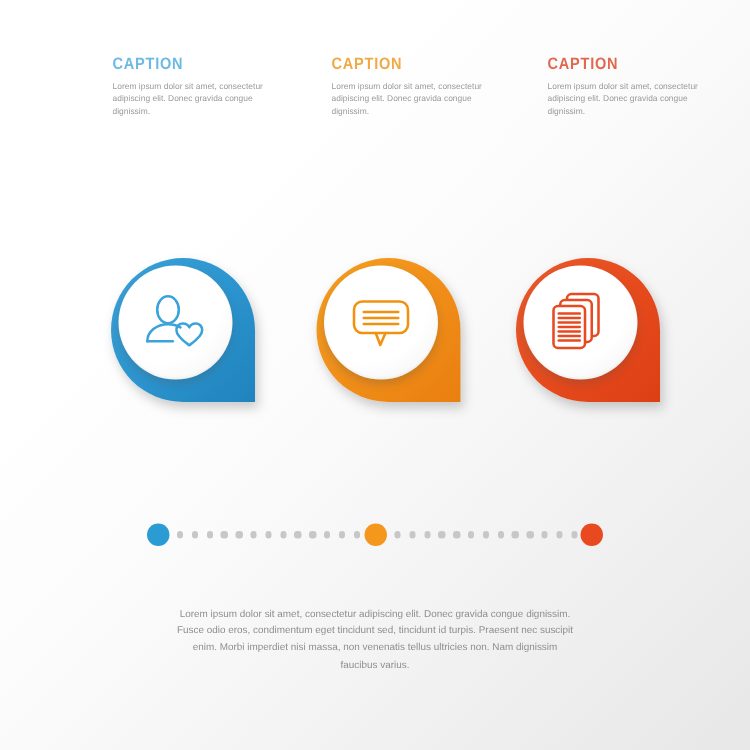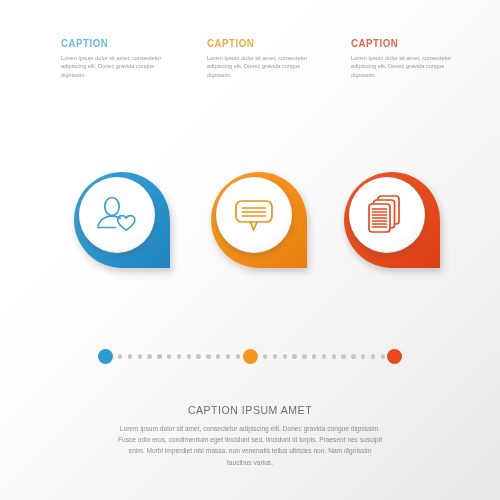--- a/index.html
+++ b/index.html
@@ -12,21 +12,21 @@
     overflow: hidden;
     font-family: "Liberation Sans", sans-serif;
     background: linear-gradient(135deg, #ffffff 0%, #ffffff 28%, #fbfbfb 48%, #f2f2f2 72%, #e7e7e7 100%);
     position: relative;
   }
 
   
   .caption-row {
     position: absolute;
     top: 38px;
-    left: 0;
+    left: 14px;
     width: 452px;
     height: 60px;
   }
   .caption-block {
     position: absolute;
     width: 118px;
   }
   .caption-block.b1 { left: 61px; }
   .caption-block.b2 { left: 207px; }
   .caption-block.b3 { left: 351px; }
@@ -254,15 +254,14 @@
       <span class="small-dot" style="background: rgb(199, 199, 199);"></span>
       <span class="small-dot" style="background: rgb(199, 199, 199);"></span>
       <span class="small-dot" style="background: rgb(199, 199, 199);"></span>
       <span class="small-dot" style="background: rgb(199, 199, 199);"></span>
       <span class="small-dot" style="background: rgb(199, 199, 199);"></span>
     </div>
   <div class="big-dot d3"></div>
 </div>
 
 <div class="footer">
-  <div class="footer-title">CAPTION IPSUM AMET</div>
   <div class="footer-body">Lorem ipsum dolor sit amet, consectetur adipiscing elit. Donec gravida congue dignissim. Fusce odio eros, condimentum eget tincidunt sed, tincidunt id turpis. Praesent nec suscipit enim. Morbi imperdiet nisi massa, non venenatis tellus ultricies non. Nam dignissim faucibus varius.</div>
 </div>
 
 </body></html>

